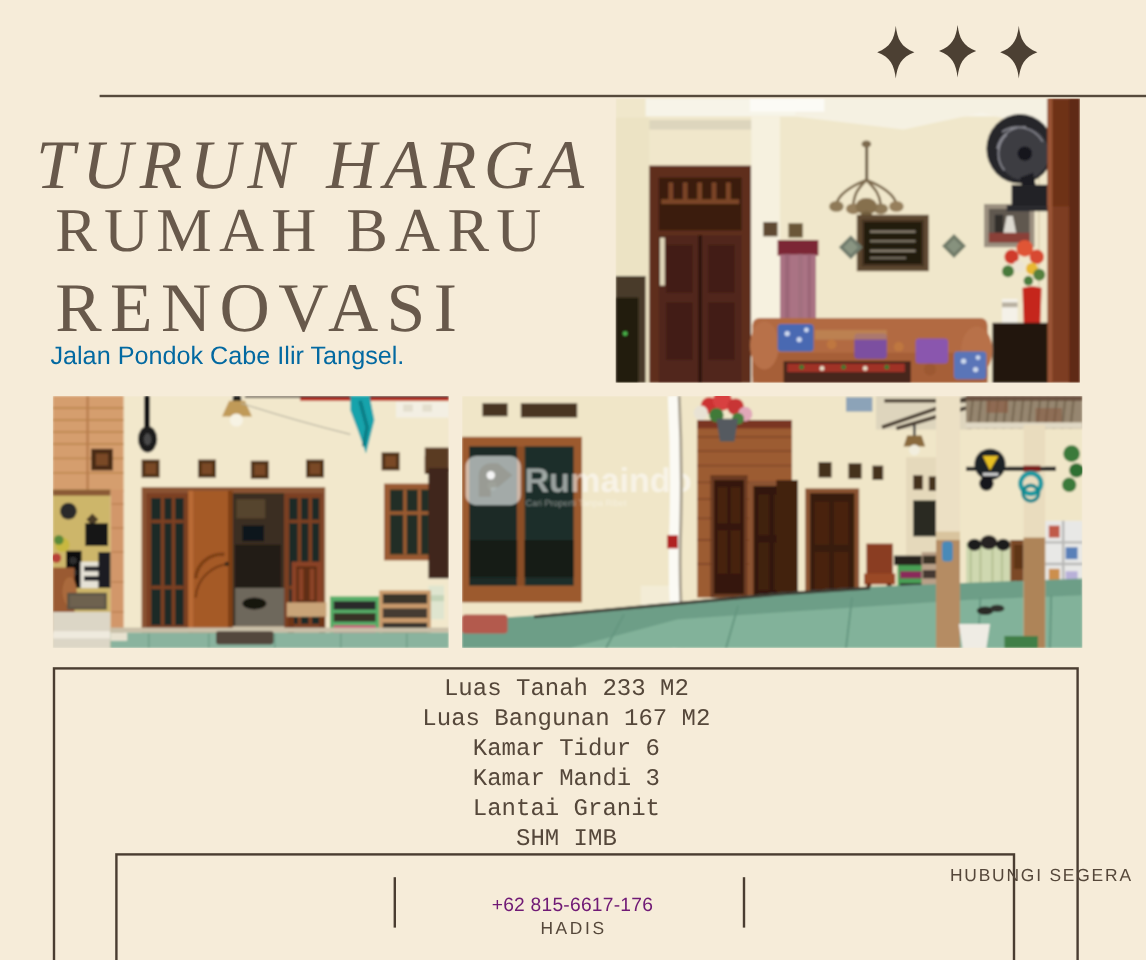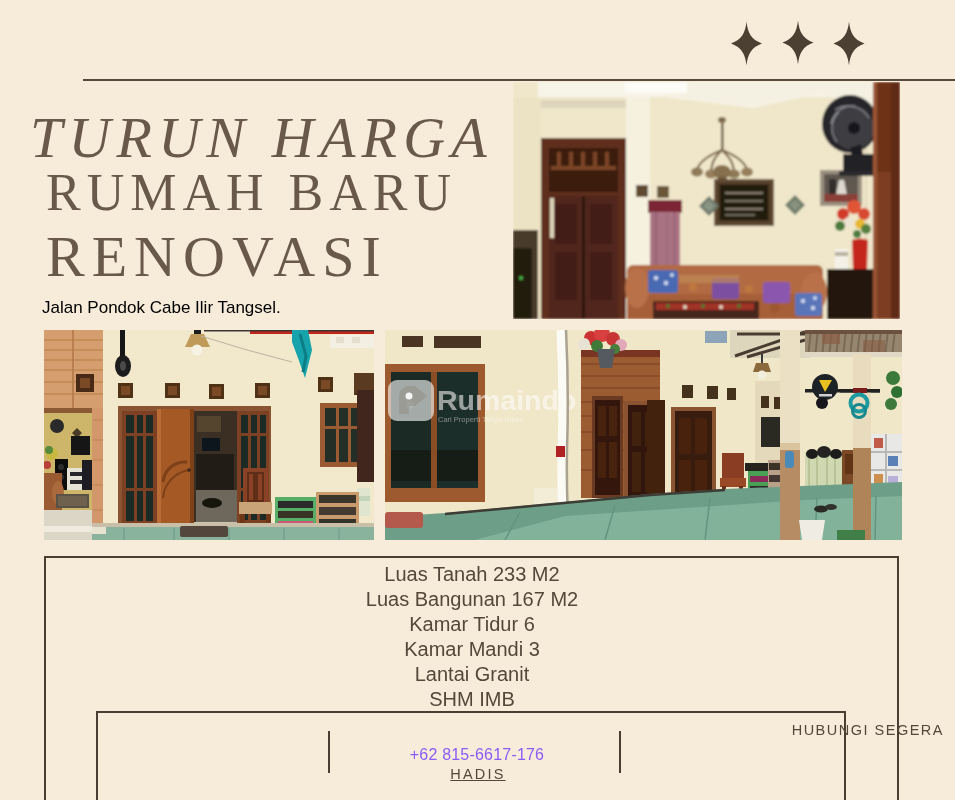--- a/index.html
+++ b/index.html
@@ -19,21 +19,21 @@
     <path d="M129,0.5 C130.2,11.5 133.5,18.5 144.5,22.5 C133.5,26.5 130.2,33.5 129,44.5 C127.8,33.5 124.5,26.5 113.5,22.5 C124.5,18.5 127.8,11.5 129,0.5 Z"></path>
   </g>
 </svg>
 
 <div class="abs serif" style="left:30px;top:104px;font-size:58px;letter-spacing:6.2px;white-space:nowrap;font-style:italic;">TURUN HARGA</div>
 
 <div class="abs serif" style="left:46px;top:163px;font-size:52px;letter-spacing:6px;white-space:nowrap;">RUMAH BARU</div>
 
 <div class="abs serif" style="left:46px;top:223px;font-size:58px;letter-spacing:7px;white-space:nowrap;">RENOVASI</div>
 
-<div class="abs" style="left:42px;top:299px;font-size:17px;line-height:1;color:#000000;white-space:nowrap;">Jalan Pondok Cabe Ilir Tangsel.</div>
+<div class="abs" style="left:42px;top:286px;font-size:21px;line-height:1;color:#0369a1;white-space:nowrap;">Jalan Pondok Cabe Ilir Tangsel.</div>
 
 <svg class="abs" style="left:513px;top:82px;" width="387" height="237" viewBox="0 0 387 237">
   <defs>
     <filter id="b1" x="-5%" y="-5%" width="110%" height="110%">
         <feGaussianBlur stdDeviation="0.8"></feGaussianBlur>
       </filter>
   </defs>
   <g filter="url(#b1)">
 
   <rect width="387" height="237" fill="#f0e7cb"></rect>
@@ -476,30 +476,30 @@
 
   <ellipse cx="436" cy="179" rx="7" ry="3.5" fill="#2a2a26"></ellipse>
   <ellipse cx="446" cy="177" rx="6" ry="3" fill="#33332e"></ellipse>
 
   <rect x="452" y="200" width="28" height="10" fill="#3f7f46"></rect>
   </g>
 </svg>
 
 <div class="abs" style="left:44px;top:556px;width:851px;height:250px;border:2px solid #4a3d31;"></div>
 
-<div class="abs" style="left:0px;top:562px;width:944px;text-align:center;font-size:20px;line-height:25.1px;color:#55473a;">
+<div class="abs" style="left:0px;top:562px;width:944px;text-align:center;font-size:20px;line-height:25.1px;color:#55473a;font-family:Liberation Mono, monospace;">
 Luas Tanah 233 M2<br>
 Luas Bangunan 167 M2<br>
 Kamar Tidur 6<br>
 Kamar Mandi 3<br>
 Lantai Granit<br>
 SHM IMB
 </div>
 
 <div class="abs" style="left:96px;top:711px;width:746px;height:95px;border:2px solid #4a3d31;"></div>
 
 <div class="abs" style="left:0px;top:722.5px;width:944px;text-align:right;font-size:14.5px;line-height:1;letter-spacing:1.5px;color:#55473a;">HUBUNGI SEGERA</div>
-<div class="abs" style="left:5px;top:746.5px;width:944px;text-align:center;font-size:16px;line-height:1;letter-spacing:0.2px;color:#8b5cf6;">+62 815-6617-176</div>
-<div class="abs" style="left:6px;top:767px;width:944px;text-align:center;font-size:14.5px;line-height:1;letter-spacing:2.2px;color:#55473a;text-decoration:underline;">HADIS</div>
+<div class="abs" style="left:5px;top:746.5px;width:944px;text-align:center;font-size:16px;line-height:1;letter-spacing:0.2px;color:#701a75;">+62 815-6617-176</div>
+<div class="abs" style="left:6px;top:767px;width:944px;text-align:center;font-size:14.5px;line-height:1;letter-spacing:2.2px;color:#55473a;">HADIS</div>
 
 <div class="abs" style="left:328px;top:731px;width:2px;height:42px;background:#4a3d31;"></div>
 
 <div class="abs" style="left:619px;top:731px;width:2px;height:42px;background:#4a3d31;"></div>
 
 </body></html>

